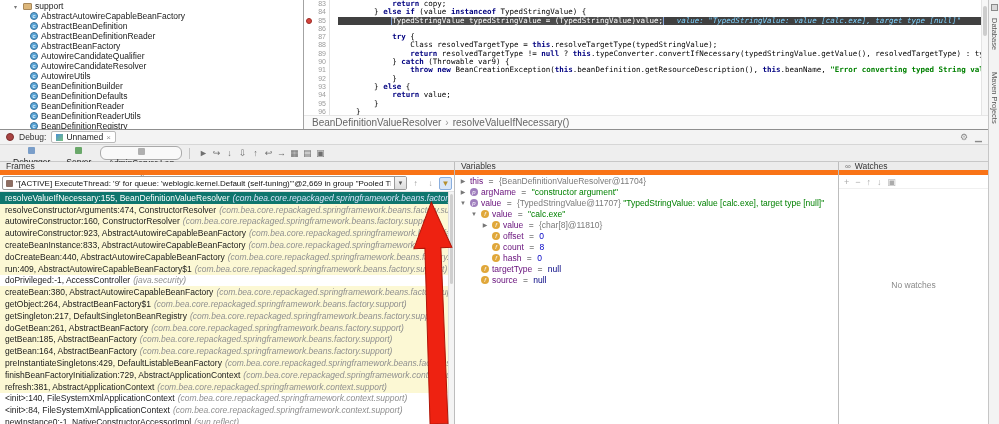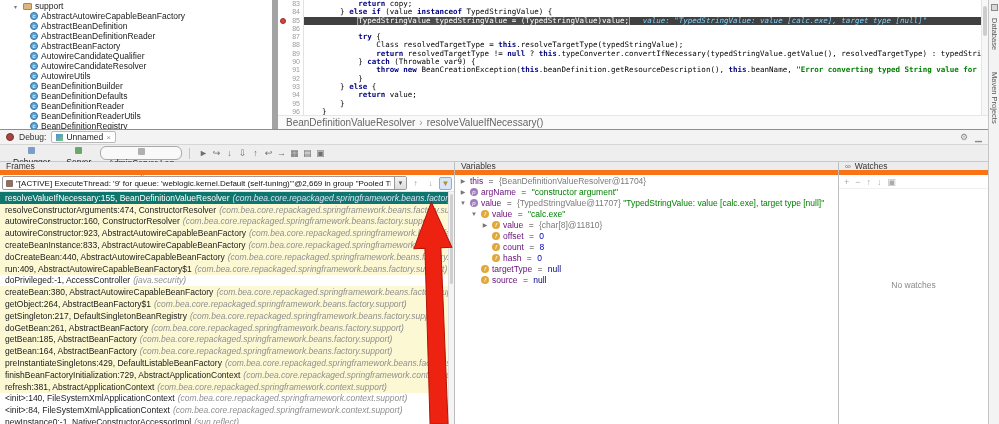--- a/index.html
+++ b/index.html
@@ -10,30 +10,30 @@
   .main { width:988px; display:flex; flex-direction:column; }
 
   
   .stripe { width:11px; background:#f3f3f3; border-left:1px solid #c6c6c6; position:relative; }
   .stripe .sicon { position:absolute; left:2px; top:4px; width:7px; height:7px; border:1px solid #8a8a8a; background:#d8d8d8; }
   .vlabel { position:absolute; left:1px; writing-mode:vertical-rl; font-size:7.5px; color:#555; white-space:nowrap; }
   .vlabel.db { top:18px; } .vlabel.mv { top:72px; }
 
   
   .top { height:130px; display:flex; border-bottom:1px solid #8f8f8f; background:#fff; }
-  .tree { width:278px; border-right:6px solid #a3a3a3; overflow:hidden; padding-top:1px; }
+  .tree { width:304px; border-right:1px solid #a3a3a3; overflow:hidden; padding-top:1px; }
   .tree-row { height:10px; display:flex; align-items:center; gap:3px; padding-left:14px; white-space:nowrap; font-size:8.5px; }
   .tree-row.child { padding-left:30px; }
   .tw { color:#777; font-size:6px; width:6px; }
   .folder-icon { width:9px; height:7px; background:#dcb67a; border:1px solid #a8885a; border-radius:1px; flex:none; }
   .class-icon { width:8px; height:8px; border-radius:50%; background:#5ba7d9; border:1px solid #39729c; color:#fff; font-size:6px; line-height:7px; text-align:center; flex:none; }
 
   .editor-wrap { flex:1; min-width:0; display:flex; flex-direction:column; position:relative; }
   .code { flex:1; overflow:hidden; font-family:"DejaVu Sans Mono", monospace; font-size:7.5px; }
-  .code-line { height:8.3px; line-height:8.3px; display:flex; white-space:pre; }
+  .code-line { height:8.3px; line-height:8.3px; display:flex; white-space:pre;gap:8px; }
   .gutter { width:26px; flex:none; display:flex; align-items:center; justify-content:flex-end; padding-right:3px; border-right:1px solid #e2e2e2; position:relative; color:#9b9b9b; font-family:"Liberation Sans",sans-serif; font-size:7px; }
   .bp-dot { position:absolute; left:2px; top:1px; width:6px; height:6px; border-radius:50%; background:#d6443c; border:1px solid #9c2c26; }
   .code-text { flex:1; min-width:0; overflow:hidden; }
   .t-p { color:#000; } .t-k { color:#000080; font-weight:bold; } .t-s { color:#008000; font-weight:bold; }
   .code-line.exec .code-text { background:#404040; }
   .exec .t-w { color:#fff; }
   .exec .t-box { color:#fff; outline:1px solid #88a6dd; background:rgba(255,255,255,.07); }
   .exec .t-h { color:#7fd2ff; font-style:italic; }
 
   .ed-scroll { position:absolute; right:0; top:0; bottom:14px; width:7px; background:#f7f7f7; border-left:1px solid #e4e4e4; }

